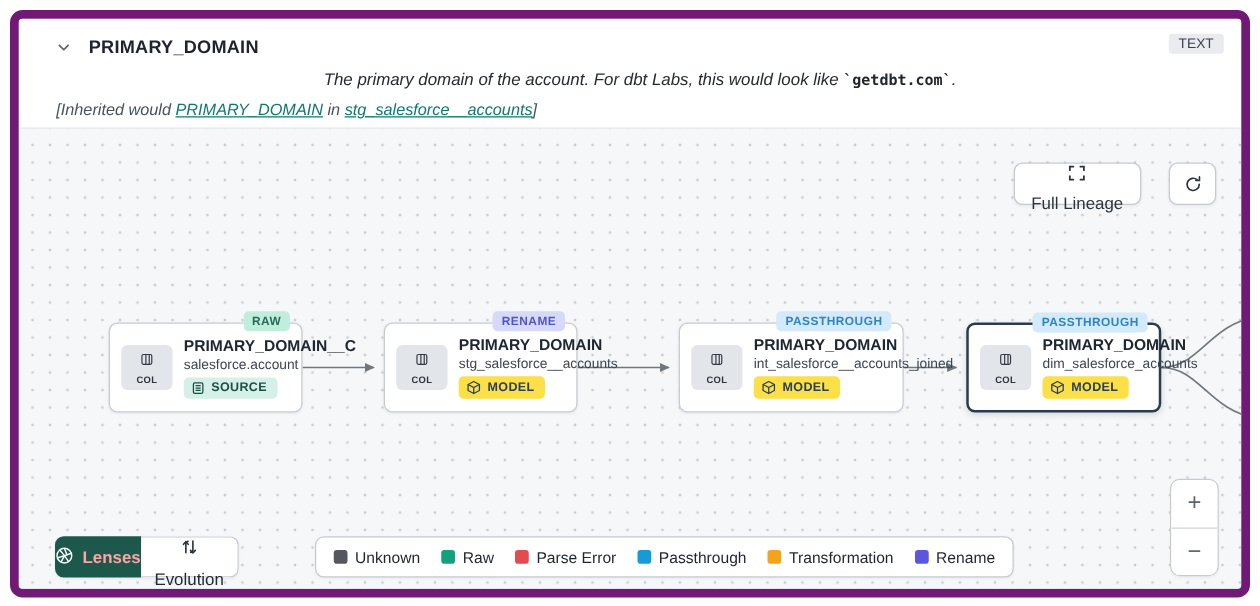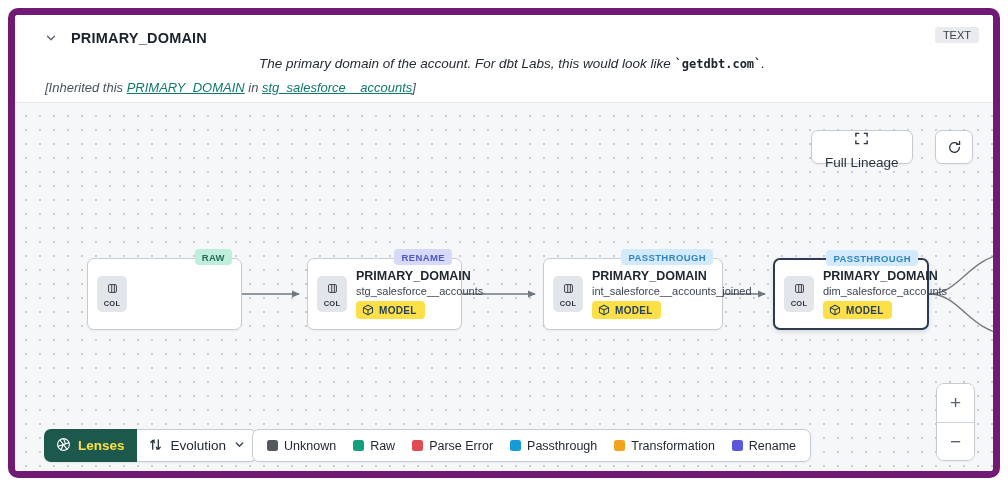--- a/index.html
+++ b/index.html
@@ -32,39 +32,39 @@
   .refresh-btn { position:absolute; left:920px; top:27px; width:38px; height:34px; justify-content:center; }
   .btn svg { display:block; }
 
   
   .node { position:absolute; height:72px; background:#ffffff; border:1px solid #c7ccd4; border-radius:7px;
     display:flex; align-items:center; padding:0 10px 0 9px; gap:9px; cursor:pointer;
     box-shadow:0 1px 2px rgba(25,35,45,.06); }
   .node.selected { border:2px solid #2c3b4f; box-shadow:0 2px 5px rgba(25,35,45,.14); }
   .status-badge { position:absolute; top:-10px; right:9px; font-size:9.5px; font-weight:bold;
     letter-spacing:.4px; padding:3px 7px 2px; border-radius:4px; }
-  .col-box { width:30px; height:36px; background:#e2e5e9; border-radius:5px; display:flex; flex-direction:column;
+  .col-box { width:41px; height:36px; background:#e2e5e9; border-radius:5px; display:flex; flex-direction:column;
     align-items:center; justify-content:center; gap:1px; color:#333a43; flex:0 0 auto; }
   .col-label { font-size:7.5px; font-weight:bold; letter-spacing:.3px; color:#2e353e; }
   .node-body { display:flex; flex-direction:column; gap:2px; min-width:0; }
   .node-title { font-size:12.5px; font-weight:bold; color:#1e2630; white-space:nowrap; }
   .node-subtitle { font-size:11px; color:#3c4552; white-space:nowrap; }
   .res-badge { display:inline-flex; align-items:center; gap:5px; align-self:flex-start; margin-top:2px;
     font-size:10px; font-weight:bold; letter-spacing:.3px; padding:3px 8px 3px 6px; border-radius:4px; }
   .res-source { background:#d5f0e8; color:#1d4e44; }
   .res-model  { background:#fde047; color:#27415c; }
   .res-icon { display:inline-flex; }
 
   
   .lenses-bar { position:absolute; left:29px; top:326px; height:33px; display:flex; border-radius:7px;
     box-shadow:0 1px 2px rgba(20,30,40,.07); cursor:pointer; }
-  .lenses-seg { display:flex; align-items:center; gap:7px; background:#1d584c; color:#fde047;
-    font-size:13.5px; font-weight:bold; padding:0 12px; border-radius:7px 0 0 7px; }
+  .lenses-seg { display:flex; align-items:center; gap:7px; background:#1d584c; color:#fca5a5;
+    font-size:13.5px; font-weight:bold; padding:0 0; border-radius:7px 0 0 7px; }
   .lens-select { display:flex; align-items:center; gap:8px; background:#ffffff; border:1px solid #c6cbd2;
-    border-left:none; font-size:13.5px; color:#222a33; padding:0 11px; border-radius:0 7px 7px 0; }
+    border-left:none; font-size:13.5px; color:#222a33; padding:0 11px; border-radius:0 7px 7px 0;flex-direction:column; }
 
   
   .legend { position:absolute; left:237px; top:326px; height:33px; background:#ffffff; border:1px solid #c6cbd2;
     border-radius:7px; display:flex; align-items:center; gap:17px; padding:0 14px; box-shadow:0 1px 2px rgba(20,30,40,.05); }
   .legend-item { display:flex; align-items:center; gap:6px; font-size:12.5px; color:#1f2630; }
   .legend-swatch { width:11px; height:11px; border-radius:2.5px; display:inline-block; }
 
   
   .zoom-ctl { position:absolute; left:921px; top:280px; width:39px; background:#ffffff; border:1px solid #c6cbd2;
     border-radius:8px; overflow:hidden; box-shadow:0 1px 2px rgba(20,30,40,.05); }
@@ -84,21 +84,21 @@
             <path d="M2.5 4.3 L6 7.8 L9.5 4.3" fill="none" stroke="currentColor" stroke-width="1.4" stroke-linecap="round" stroke-linejoin="round"></path>
           </svg>
       </span>
       <span class="page-title">PRIMARY_DOMAIN</span>
     </div>
     <span class="type-badge">TEXT</span>
     <div class="desc-line">
       <span>The primary domain of the account. For dbt Labs, this would look like </span><code>`getdbt.com`</code><span>.</span>
     </div>
     <div class="inherit-line">
-      <span>[Inherited this </span><a>PRIMARY_DOMAIN</a><span> in </span><a>stg_salesforce__accounts</a><span>]</span>
+      <span>[Inherited would </span><a>PRIMARY_DOMAIN</a><span> in </span><a>stg_salesforce__accounts</a><span>]</span>
     </div>
   </div>
 
   <div class="canvas">
 
     <svg class="edges-svg">
       <defs>
         <marker id="arrow" viewBox="0 0 10 10" refX="8" refY="5" markerWidth="7" markerHeight="7" orient="auto">
           <path d="M0,1 L9,5 L0,9 z" fill="#6f777f"></path>
         </marker>
@@ -193,20 +193,32 @@
   <div class="node" style="left: 72px; top: 155px; width: 155px;">
         <span class="status-badge" style="background:#bfeedd;color:#2a6a59">RAW</span>
         <span class="col-box">
           <span><svg viewBox="0 0 14 14" width="11" height="11" fill="none" stroke="currentColor" stroke-width="1.2">
               <rect x="2" y="2" width="10" height="10" rx="1.6"></rect>
               <line x1="6" y1="2" x2="6" y2="12"></line>
               <line x1="9.4" y1="2" x2="9.4" y2="12"></line>
             </svg></span>
           <span class="col-label">COL</span>
         </span>
+        <span class="node-body">
+          <span class="node-title">PRIMARY_DOMAIN__C</span>
+          <span class="node-subtitle">salesforce.account</span>
+          <span class="res-badge res-source"><span class="res-icon">
+              <svg viewBox="0 0 14 14" width="11" height="11" fill="none" stroke="currentColor" stroke-width="1.3">
+                <rect x="2.2" y="1.6" width="9.6" height="10.8" rx="1.4"></rect>
+                <line x1="4.4" y1="4.4" x2="9.6" y2="4.4"></line>
+                <line x1="4.4" y1="6.9" x2="9.6" y2="6.9"></line>
+                <line x1="4.4" y1="9.4" x2="9.6" y2="9.4"></line>
+              </svg>
+            </span>SOURCE</span>
+        </span>
       </div>
       <div class="node" style="left: 292px; top: 155px; width: 155px;">
         <span class="status-badge" style="background:#d6d9f8;color:#5156c6">RENAME</span>
         <span class="col-box">
           <span><svg viewBox="0 0 14 14" width="11" height="11" fill="none" stroke="currentColor" stroke-width="1.2">
               <rect x="2" y="2" width="10" height="10" rx="1.6"></rect>
               <line x1="6" y1="2" x2="6" y2="12"></line>
               <line x1="9.4" y1="2" x2="9.4" y2="12"></line>
             </svg></span>
           <span class="col-label">COL</span>

